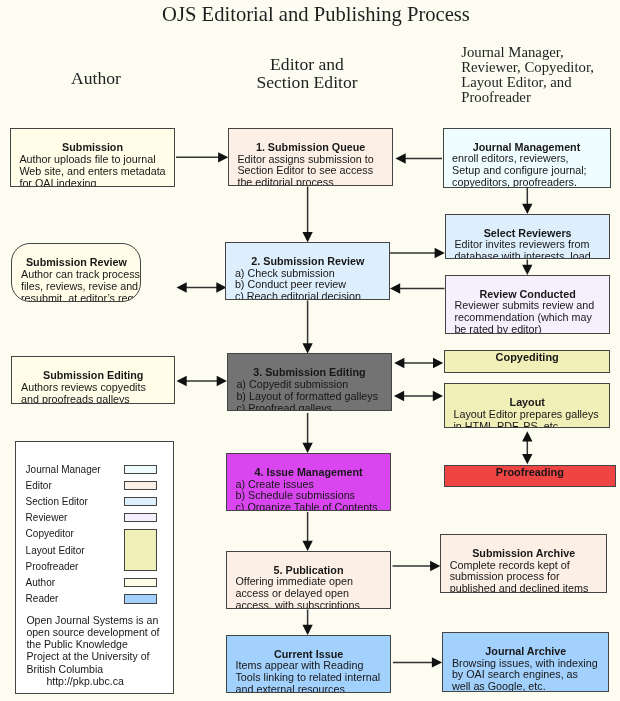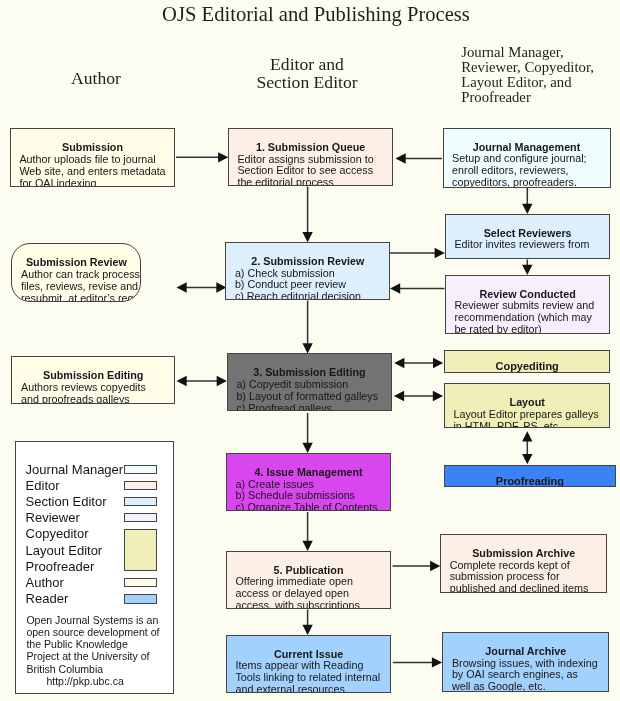--- a/index.html
+++ b/index.html
@@ -13,31 +13,31 @@
 
   .col-head{position:absolute;text-align:center;font-family:"Liberation Serif",serif;
        font-size:17.6px;color:#1f1f1f;line-height:17.8px;white-space:nowrap;}
   .col-head.small{font-size:14.75px;line-height:15.25px;text-align:left;}
 
   .node{position:absolute;box-sizing:border-box;border:1px solid #444444;
        font-size:10.75px;line-height:11.85px;color:#171717;overflow:hidden;
        white-space:nowrap;padding-top:13px;}
   .node .n-title{font-weight:bold;text-align:center;}
   .node .n-body{text-align:left;padding-left:8.6px;}
-  .node.center-only{display:flex;align-items:flex-end;justify-content:center;padding-top:0;}
+  .node.center-only{display:flex;align-items:flex-start;justify-content:center;padding-top:0;}
   .node.center-only .n-title{text-align:center;width:100%;font-size:10.95px;position:relative;top:1.4px;}
 
   svg#edges{position:absolute;left:0;top:0;width:620px;height:701px;}
 
   #key-box{position:absolute;left:15px;top:441px;width:159px;height:252.5px;
       box-sizing:border-box;border:1px solid #444444;background:#ffffff;}
   #key-title{text-align:center;font-weight:bold;font-size:10.9px;color:#111;
       position:absolute;left:0;top:5px;width:100%;}
   .key-row{position:relative;height:16.23px;}
-  .key-label{position:absolute;left:9.6px;top:0;font-size:13px;line-height:12.4px;color:#171717;
+  .key-label{position:absolute;left:9.6px;top:0;font-size:10px;line-height:12.4px;color:#171717;
       white-space:nowrap;text-align:right;}
   .key-swatch{position:absolute;box-sizing:border-box;border:1px solid #444444;
       left:107.5px;width:33.5px;}
   #key-rows{position:absolute;left:0;top:21.6px;width:100%;}
   #key-note{position:absolute;left:10.4px;top:172px;font-size:10.55px;line-height:12.15px;
       color:#171717;white-space:nowrap;}
   #key-url{margin-left:20px;}
 </style>
 </head>
 <body>
@@ -151,22 +151,22 @@
         <div class="n-title">1. Submission Queue</div>
         <div class="n-body">
           <div>Editor assigns submission to</div>
           <div>Section Editor to see access</div>
           <div>the editorial process</div>
         </div>
       </div>
       <div class="node" style="left: 442.5px; top: 127.5px; width: 168px; height: 60.5px; background: rgb(239, 253, 255); border-color: rgb(68, 68, 68);">
         <div class="n-title">Journal Management</div>
         <div class="n-body">
+          <div>enroll editors, reviewers,</div>
           <div>Setup and configure journal;</div>
-          <div>enroll editors, reviewers,</div>
           <div>copyeditors, proofreaders.</div>
         </div>
       </div>
       <div class="node" style="left: 11.4px; top: 243px; width: 130px; height: 59px; background: rgb(255, 253, 232); border-color: rgb(68, 68, 68); border-radius: 19px;">
         <div class="n-title">Submission Review</div>
         <div class="n-body">
           <div>Author can track process, see</div>
           <div>files, reviews, revise and</div>
           <div>resubmit, at editor’s request</div>
         </div>
@@ -176,20 +176,21 @@
         <div class="n-body">
           <div>a) Check submission</div>
           <div>b) Conduct peer review</div>
           <div>c) Reach editorial decision</div>
         </div>
       </div>
       <div class="node" style="left: 444.8px; top: 213.6px; width: 165.7px; height: 45.7px; background: rgb(221, 238, 252); border-color: rgb(68, 68, 68);">
         <div class="n-title">Select Reviewers</div>
         <div class="n-body">
           <div>Editor invites reviewers from</div>
+          <div>database with interests, load</div>
         </div>
       </div>
       <div class="node" style="left: 444.8px; top: 274.6px; width: 165.7px; height: 59.7px; background: rgb(246, 240, 254); border-color: rgb(68, 68, 68);">
         <div class="n-title">Review Conducted</div>
         <div class="n-body">
           <div>Reviewer submits review and</div>
           <div>recommendation (which may</div>
           <div>be rated by editor)</div>
         </div>
       </div>
@@ -211,21 +212,21 @@
       <div class="node center-only" style="left: 443.9px; top: 349.6px; width: 166.6px; height: 23.3px; background: rgb(240, 239, 184); border-color: rgb(68, 68, 68);">
         <div class="n-title">Copyediting</div>
       </div>
       <div class="node" style="left: 443.9px; top: 383.4px; width: 166.6px; height: 44.7px; background: rgb(240, 239, 184); border-color: rgb(68, 68, 68);">
         <div class="n-title">Layout</div>
         <div class="n-body">
           <div>Layout Editor prepares galleys</div>
           <div>in HTML,PDF, PS, etc.</div>
         </div>
       </div>
-      <div class="node center-only" style="left: 443.9px; top: 464.6px; width: 172px; height: 22.6px; background: #3b82f6; border-color: rgb(68, 68, 68);">
+      <div class="node center-only" style="left: 443.9px; top: 464.6px; width: 172px; height: 22.6px; background: #ef4444; border-color: rgb(68, 68, 68);">
         <div class="n-title">Proofreading</div>
       </div>
       <div class="node" style="left: 225.9px; top: 452.7px; width: 165.3px; height: 58.8px; background: #d946ef; border-color: rgb(68, 68, 68);">
         <div class="n-title">4. Issue Management</div>
         <div class="n-body">
           <div>a) Create issues</div>
           <div>b) Schedule submissions</div>
           <div>c) Organize Table of Contents</div>
         </div>
       </div>

